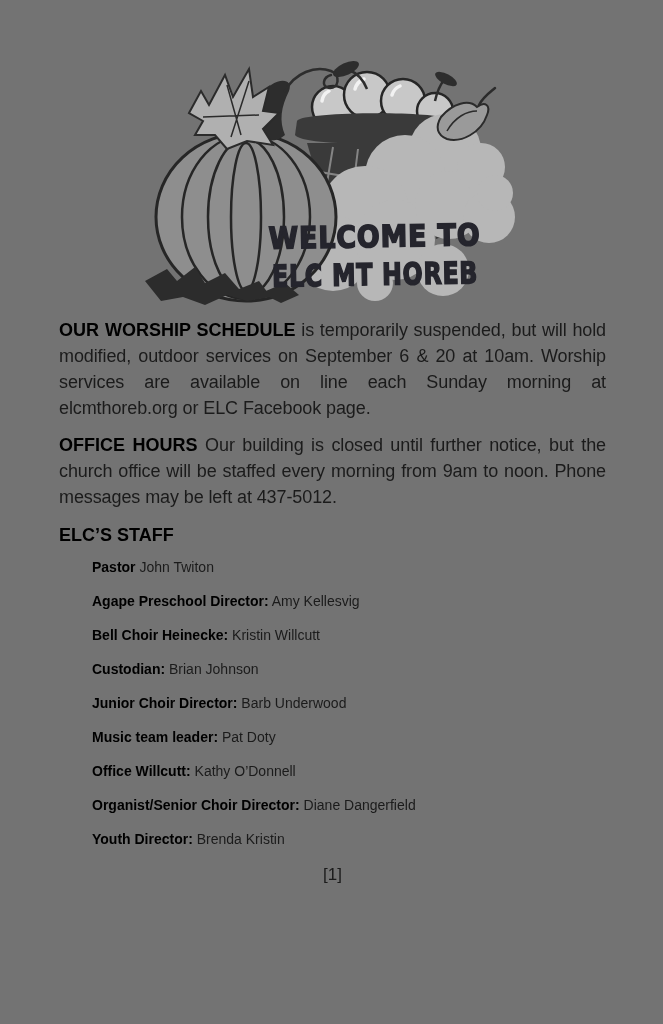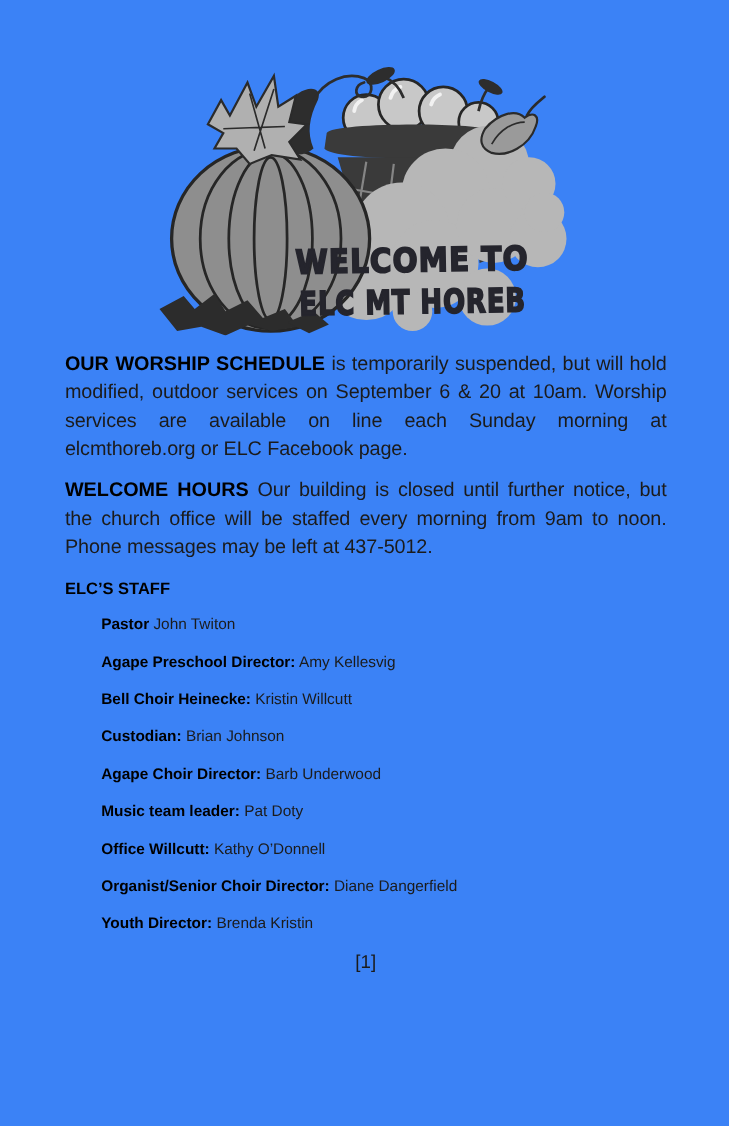--- a/index.html
+++ b/index.html
@@ -1,19 +1,19 @@
 <!DOCTYPE html>
 <html><head>
 <meta charset="utf-8">
 <style>
   html,body{margin:0;padding:0;background:#ffffff;}
   .page{
     position:relative;
     width:663px;height:1024px;
-    background:#3b82f6;
+    background:#737373;
     font-family:"Liberation Sans", sans-serif;
     color:#1b1b1b;
     overflow:hidden;
     box-sizing:border-box;
     padding:0 57px 0 59px;
   }
   .hero{
     width:380px;height:250px;
     margin:55px auto 0 auto;
     display:block;
@@ -22,21 +22,21 @@
     font-size:18px;
     line-height:26px;
     text-align:justify;
     margin:0;
     letter-spacing:-0.1px;
   }
   .para.first{margin-top:12px;}
   .para + .para{margin-top:11px;}
   .para b{color:#000;letter-spacing:0;}
   .staff-heading{
-    font-size:15px;
+    font-size:18px;
     font-weight:bold;
     color:#000;
     margin:12px 0 0 0;
     line-height:27px;
   }
   .staff-list{
     margin:8px 0 0 0;
     padding:0 0 0 33px;
     list-style:none;
   }
@@ -130,30 +130,30 @@
     </g>
 
     <g transform="rotate(-1 230 210)">
       <text class="hero-caption" x="232" y="192" text-anchor="middle" font-family="DejaVu Sans, sans-serif" font-size="30" fill="#25252d" stroke="#25252d" stroke-width="1.6" textLength="212" lengthAdjust="spacingAndGlyphs">WELCOME TO</text>
       <text class="hero-caption" x="232" y="230" text-anchor="middle" font-family="DejaVu Sans, sans-serif" font-size="30" fill="#25252d" stroke="#25252d" stroke-width="1.6" textLength="206" lengthAdjust="spacingAndGlyphs">ELC MT HOREB</text>
     </g>
   </svg>
 
   <p class="para first"><b>OUR WORSHIP SCHEDULE</b><span> is temporarily suspended, but will hold modified, outdoor services on September 6 &amp; 20 at 10am. Worship services are available on line each Sunday morning at elcmthoreb.org or ELC Facebook page.</span></p>
 
-  <p class="para"><b>WELCOME HOURS</b><span> Our building is closed until further notice, but the church office will be staffed every morning from 9am to noon. Phone messages may be left at 437-5012.</span></p>
+  <p class="para"><b>OFFICE HOURS</b><span> Our building is closed until further notice, but the church office will be staffed every morning from 9am to noon. Phone messages may be left at 437-5012.</span></p>
 
   <h2 class="staff-heading">ELC’S STAFF</h2>
 
   <ul class="staff-list">
     <li class="staff-row"><b>Pastor</b><span> John Twiton</span></li>
     <li class="staff-row"><b>Agape Preschool Director:</b><span> Amy Kellesvig</span></li>
     <li class="staff-row"><b>Bell Choir Heinecke:</b><span> Kristin Willcutt</span></li>
     <li class="staff-row"><b>Custodian:</b><span> Brian Johnson</span></li>
-    <li class="staff-row"><b>Agape Choir Director:</b><span> Barb Underwood</span></li>
+    <li class="staff-row"><b>Junior Choir Director:</b><span> Barb Underwood</span></li>
     <li class="staff-row"><b>Music team leader:</b><span> Pat Doty</span></li>
     <li class="staff-row"><b>Office Willcutt:</b><span> Kathy O’Donnell</span></li>
     <li class="staff-row"><b>Organist/Senior Choir Director:</b><span> Diane Dangerfield</span></li>
     <li class="staff-row"><b>Youth Director:</b><span> Brenda Kristin</span></li>
   </ul>
 
   <div class="page-number">[1]</div>
 
 </div>
 

